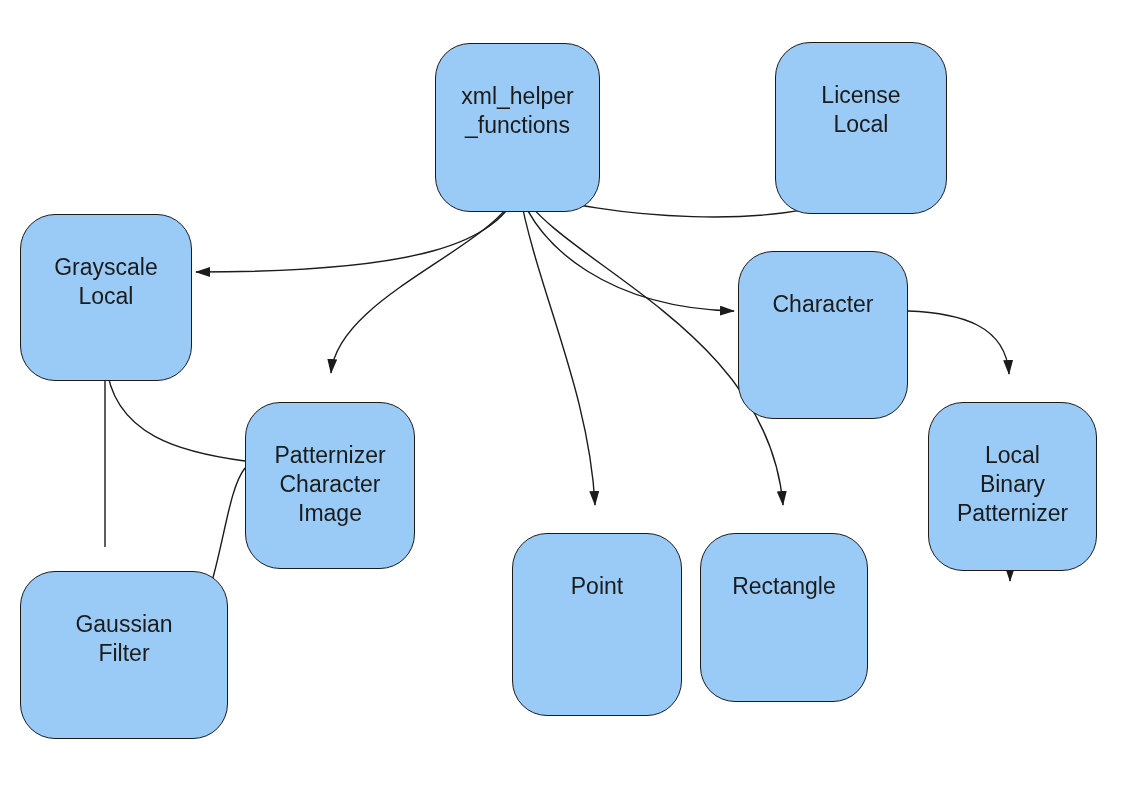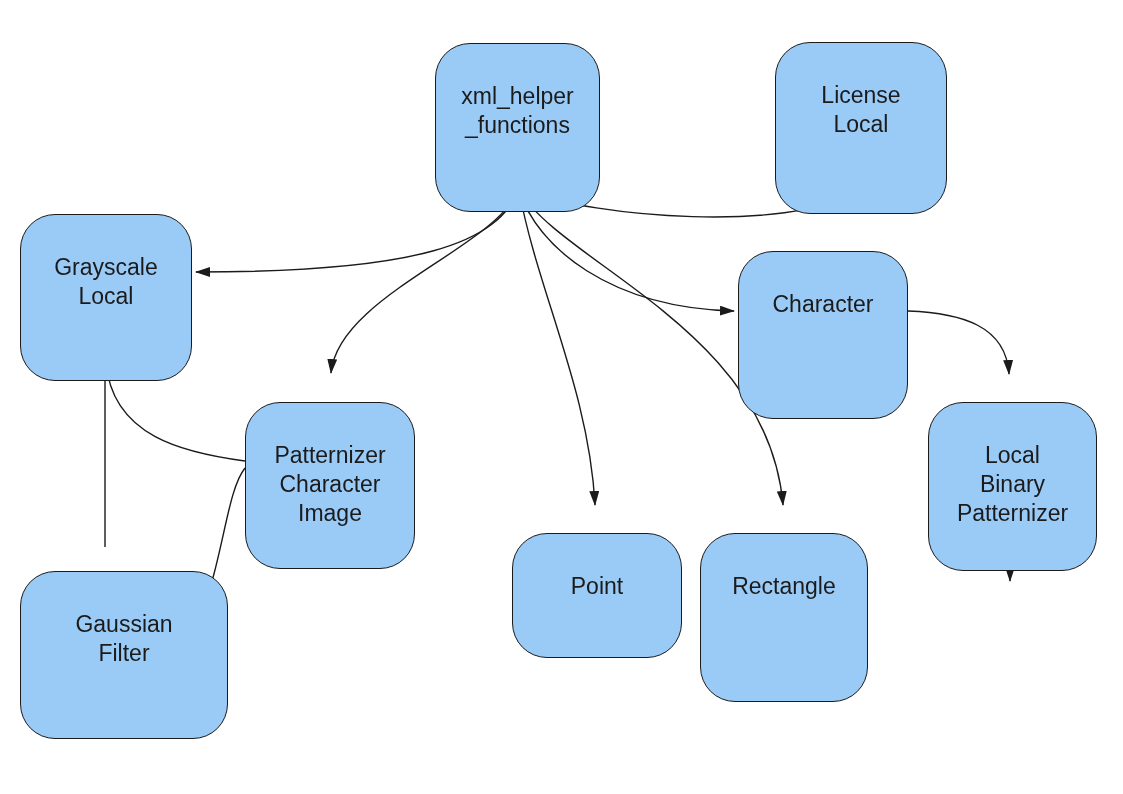--- a/index.html
+++ b/index.html
@@ -91,21 +91,21 @@
 Character
 Image</span>
   </div>
 
   <div class="node" style="left:928px; top:378px; width:169px; height:169px;">
     <span>Local
 Binary
 Patternizer</span>
   </div>
 
-  <div class="node" style="left:512px; top:509px; width:170px; height:125px;">
+  <div class="node" style="left:512px; top:509px; width:170px; height:183px;">
     <span>Point</span>
   </div>
 
   <div class="node" style="left:700px; top:509px; width:168px; height:169px;">
     <span>Rectangle</span>
   </div>
 
   <div class="node" style="left:20px; top:547px; width:208px; height:168px;">
     <span>Gaussian
 Filter</span>

